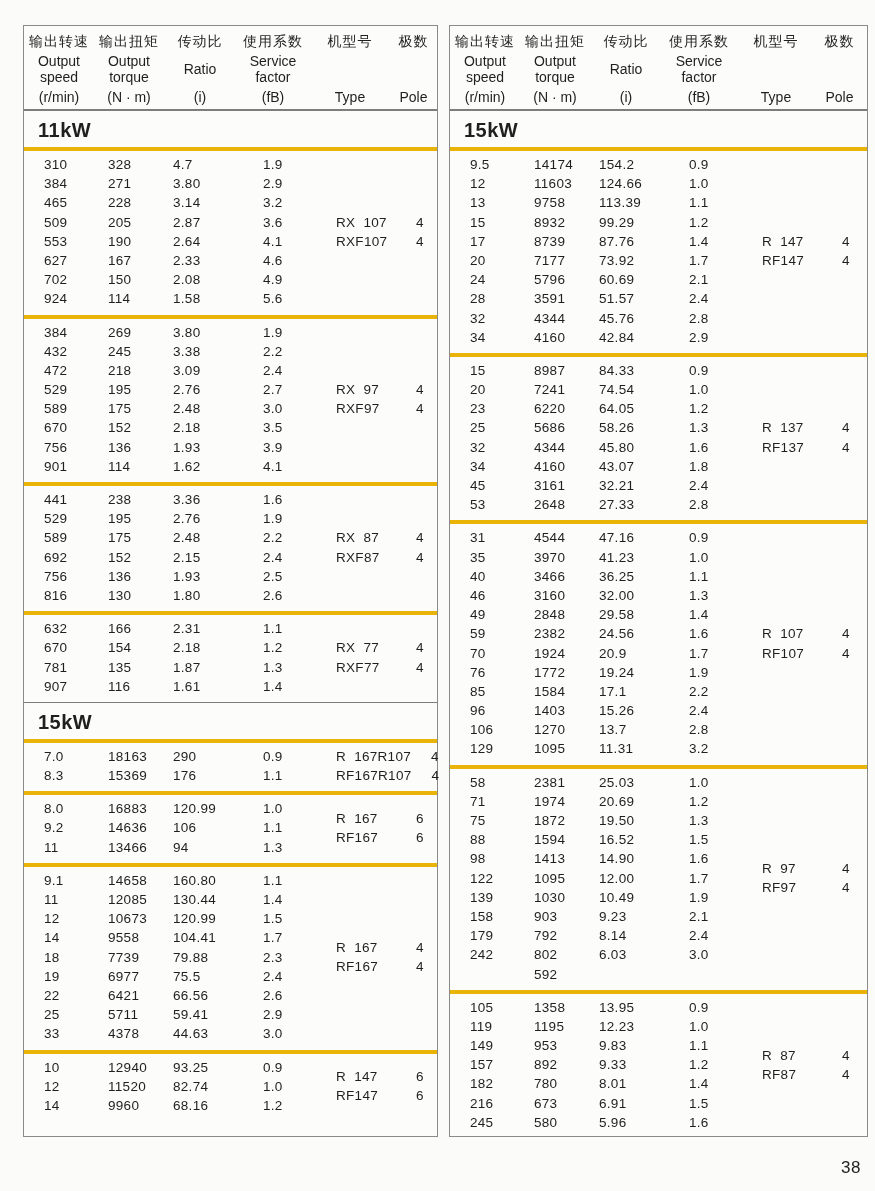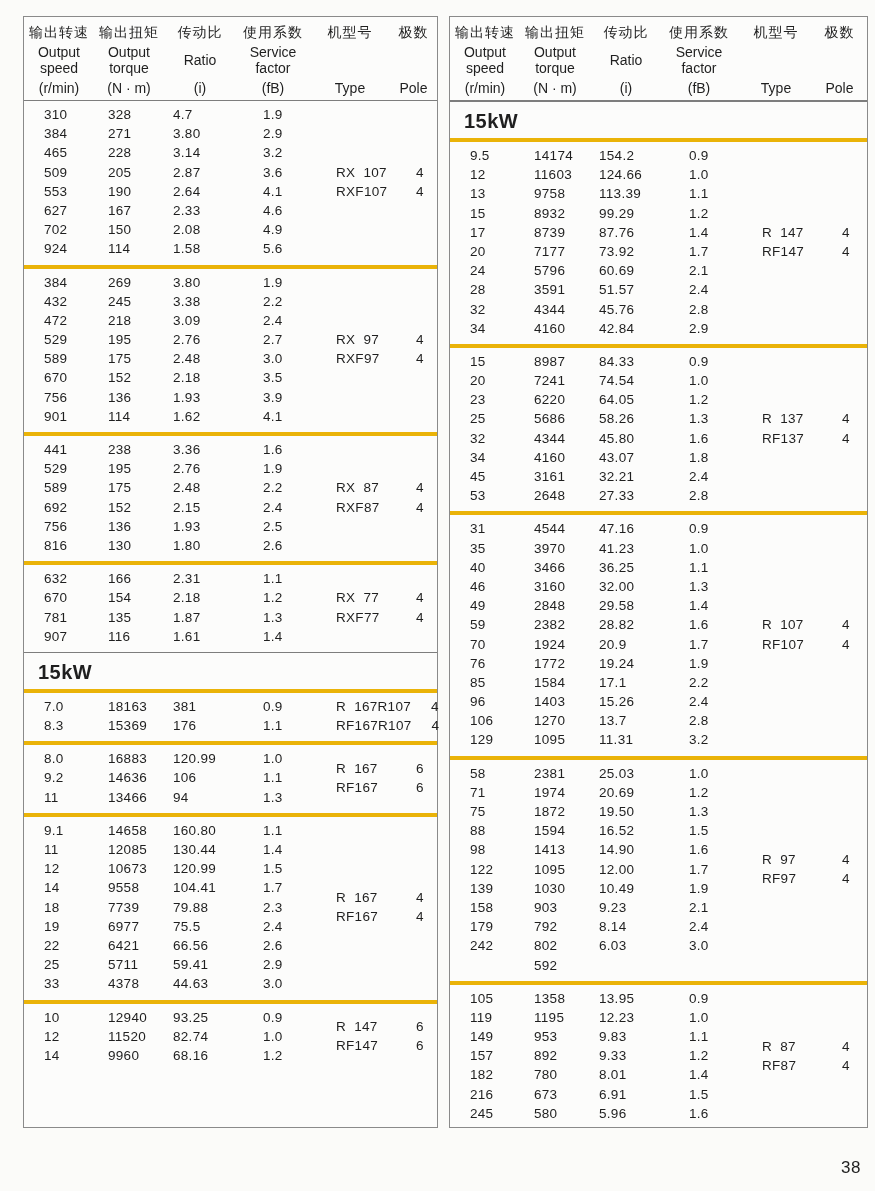--- a/index.html
+++ b/index.html
@@ -8,21 +8,21 @@
     background: #fbfbf9;
     font-family: "Liberation Sans", sans-serif;
     color: #1f1f1f;
     position: relative;
     overflow: hidden;
   }
   .page { position: absolute; inset: 0; }
 
   .table-col {
     position: absolute;
-    top: 16px;
+    top: 25px;
     height: 1112px;
     border: 1px solid #8a8a8a;
     background: #fcfcfb;
   }
   #col-left  { left: 23px;  width: 415px; }
   #col-right { left: 449px; width: 419px; }
 
   
   .thead {
     display: flex;
@@ -130,20 +130,21 @@
         </div>
         <div class="th c6">
           <div class="zh">极数</div>
           <div class="en">
             <div></div>
           </div>
           <div class="unit">Pole</div>
         </div>
       </div>
       <div class="section">
+        <div class="section-title">11kW</div>
         <div class="block">
           <div class="spec-rows">
             <div class="row">
               <div class="cell c1">310</div>
               <div class="cell c2">328</div>
               <div class="cell c3">4.7</div>
               <div class="cell c4">1.9</div>
             </div>
             <div class="row">
               <div class="cell c1">384</div>
@@ -350,21 +351,21 @@
           </div>
         </div>
       </div>
       <div class="section">
         <div class="section-title">15kW</div>
         <div class="block">
           <div class="spec-rows">
             <div class="row">
               <div class="cell c1">7.0</div>
               <div class="cell c2">18163</div>
-              <div class="cell c3">381</div>
+              <div class="cell c3">290</div>
               <div class="cell c4">0.9</div>
             </div>
             <div class="row">
               <div class="cell c1">8.3</div>
               <div class="cell c2">15369</div>
               <div class="cell c3">176</div>
               <div class="cell c4">1.1</div>
             </div>
           </div>
           <div class="spec-types">
@@ -723,21 +724,21 @@
             </div>
             <div class="row">
               <div class="cell c1">49</div>
               <div class="cell c2">2848</div>
               <div class="cell c3">29.58</div>
               <div class="cell c4">1.4</div>
             </div>
             <div class="row">
               <div class="cell c1">59</div>
               <div class="cell c2">2382</div>
-              <div class="cell c3">28.82</div>
+              <div class="cell c3">24.56</div>
               <div class="cell c4">1.6</div>
             </div>
             <div class="row">
               <div class="cell c1">70</div>
               <div class="cell c2">1924</div>
               <div class="cell c3">20.9</div>
               <div class="cell c4">1.7</div>
             </div>
             <div class="row">
               <div class="cell c1">76</div>

